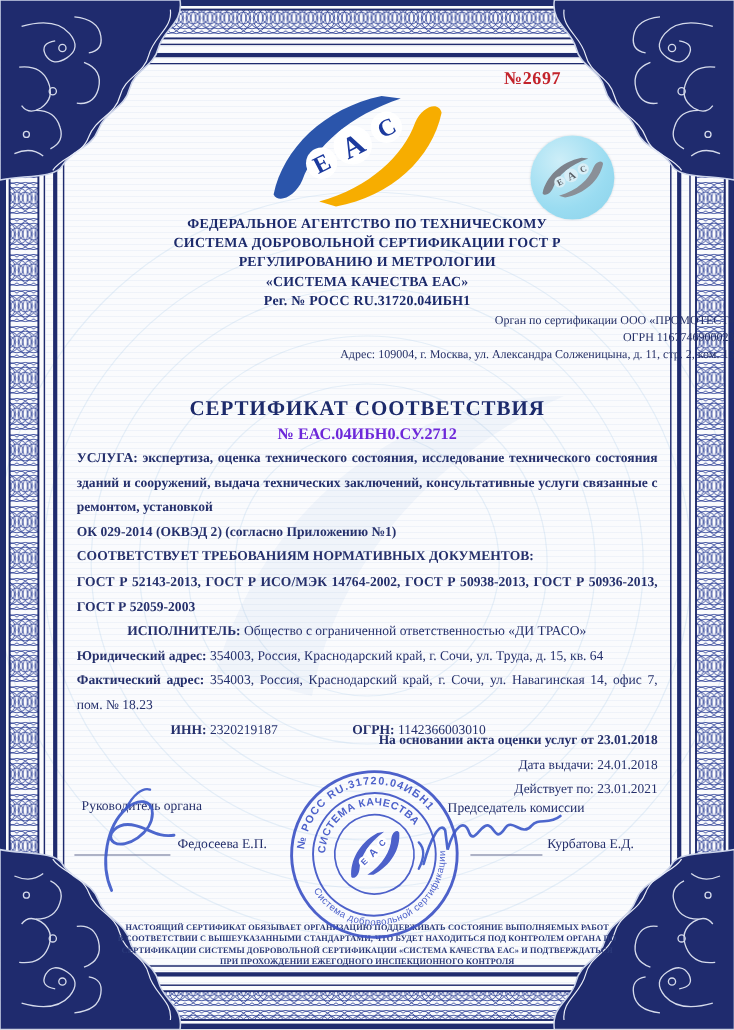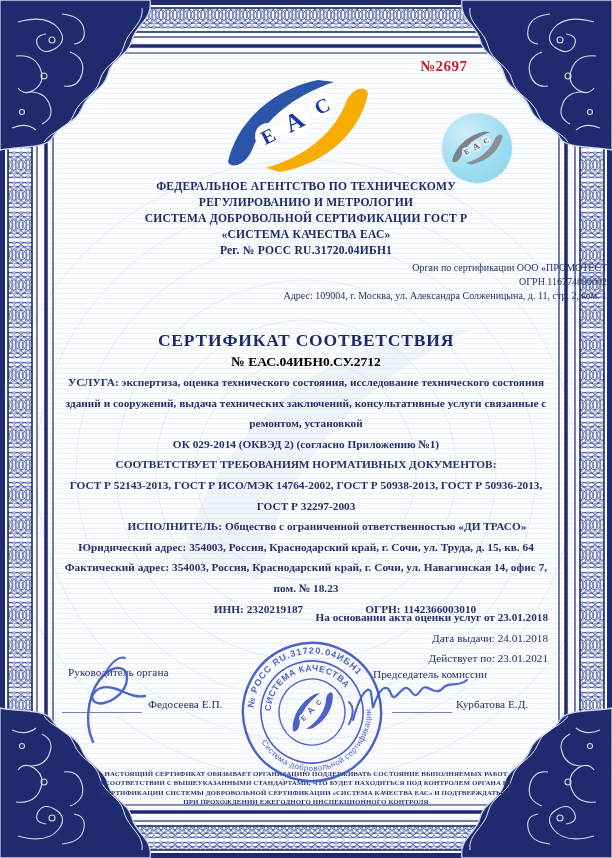--- a/index.html
+++ b/index.html
@@ -13,26 +13,26 @@
   .serial{left:420px;top:58px;color:#c3242c;font-size:15px;font-weight:bold;letter-spacing:.5px;}
   .eac-logo{left:222px;top:78px;}
   .holo{left:442px;top:113px;width:70px;height:70px;border-radius:50%;
         background:radial-gradient(circle at 35% 30%, #cdeef8, #9adcf1 60%, #8bd2ea);
         box-shadow:0 0 2px rgba(0,0,0,.15);display:flex;align-items:center;justify-content:center;}
   .agency{left:0;right:0;top:179px;text-align:center;font-weight:bold;font-size:11.6px;
           line-height:16px;color:#1c2a6b;letter-spacing:.2px;}
   .org{left:0;right:0;top:261px;text-align:right;font-size:10px;line-height:13.8px;color:#253067;}
   .title{left:0;right:0;top:330px;text-align:center;font-size:17.5px;font-weight:bold;
          letter-spacing:.8px;color:#1c2a6b;}
-  .certnum{left:0;right:0;top:354px;text-align:center;font-size:13.5px;font-weight:bold;color:#000000;}
+  .certnum{left:0;right:0;top:354px;text-align:center;font-size:13.5px;font-weight:bold;color:#6d28d9;}
   .body{left:64px;top:372px;width:484px;font-size:11.3px;font-weight:bold;line-height:20.6px;
         color:#25306c;text-align:justify;}
-  .body p{margin:0;text-align:center;}
+  .body p{margin:0;}
   .ind{text-indent:42px;}
-  .val{font-weight:bold;}
+  .val{font-weight:normal;}
   .innrow{text-align:left;}
   .innrow .lbl1{margin-left:78px;}
   .innrow .lbl2{margin-left:62px;}
   .dates{right:64px;top:607px;text-align:right;font-size:11.2px;line-height:20.6px;}
   .dates .b{font-weight:bold;}
   .siglabel{font-size:11.3px;color:#25306c;}
   .signame{font-size:11.3px;color:#25306c;}
   .sigline{height:1px;background:#7b81a3;}
   .sig-svg{position:absolute;z-index:3;}
   .stamp{left:234px;top:634px;z-index:3;}
@@ -138,40 +138,40 @@
           <circle cx="72" cy="43" r="16" fill="#d8eef6"></circle>
         <circle cx="100" cy="28" r="13" fill="#d8eef6"></circle>
         <text x="46" y="65" transform="rotate(-27 46 58)" text-anchor="middle" font-size="20" font-weight="bold" fill="#5a6067">Е</text>
         <text x="72" y="52" transform="rotate(-27 72 43)" text-anchor="middle" font-size="25" font-weight="bold" fill="#5a6067">А</text>
         <text x="100" y="35" transform="rotate(-27 100 28)" text-anchor="middle" font-size="20" font-weight="bold" fill="#5a6067">С</text>
       </svg>
     </div>
 
     <div class="abs agency">
       <div>ФЕДЕРАЛЬНОЕ АГЕНТСТВО ПО ТЕХНИЧЕСКОМУ</div>
+      <div>СИСТЕМА ДОБРОВОЛЬНОЙ СЕРТИФИКАЦИИ ГОСТ Р</div>
       <div>РЕГУЛИРОВАНИЮ И МЕТРОЛОГИИ</div>
-      <div>СИСТЕМА ДОБРОВОЛЬНОЙ СЕРТИФИКАЦИИ ГОСТ Р</div>
       <div>«СИСТЕМА КАЧЕСТВА ЕАС»</div>
       <div>Рег. № РОСС RU.31720.04ИБН1</div>
     </div>
 
     <div class="abs org">
       <div>Орган по сертификации ООО «ПРОМОТЕСТ»</div>
       <div>ОГРН 1167746900023</div>
       <div>Адрес: 109004, г. Москва, ул. Александра Солженицына, д. 11, стр. 2, ком. 15</div>
     </div>
 
     <div class="abs title">СЕРТИФИКАТ СООТВЕТСТВИЯ</div>
     <div class="abs certnum">№ ЕАС.04ИБН0.СУ.2712</div>
 
     <div class="abs body">
       <p><span>УСЛУГА:</span>&nbsp;<span>экспертиза, оценка технического состояния, исследование технического состояния зданий и сооружений, выдача технических заключений, консультативные услуги связанные с ремонтом, установкой</span></p>
       <p>ОК 029-2014 (ОКВЭД 2) (согласно Приложению №1)</p>
       <p>СООТВЕТСТВУЕТ ТРЕБОВАНИЯМ НОРМАТИВНЫХ ДОКУМЕНТОВ:</p>
-      <p>ГОСТ Р 52143-2013, ГОСТ Р ИСО/МЭК 14764-2002, ГОСТ Р 50938-2013, ГОСТ Р 50936-2013, ГОСТ Р 32297-2003</p>
+      <p>ГОСТ Р 52143-2013, ГОСТ Р ИСО/МЭК 14764-2002, ГОСТ Р 50938-2013, ГОСТ Р 50936-2013, ГОСТ Р 52059-2003</p>
       <p class="ind"><span>ИСПОЛНИТЕЛЬ:</span>&nbsp;<span class="val">Общество с ограниченной ответственностью «ДИ ТРАСО»</span></p>
       <p><span>Юридический адрес:</span>&nbsp;<span class="val">354003, Россия, Краснодарский край, г. Сочи, ул. Труда, д. 15, кв. 64</span></p>
       <p><span>Фактический адрес:</span>&nbsp;<span class="val">354003, Россия, Краснодарский край, г. Сочи, ул. Навагинская 14, офис 7, пом. № 18.23</span></p>
       <p class="innrow"><span class="lbl1">ИНН:</span>&nbsp;<span class="val">2320219187</span><span class="lbl2">ОГРН:</span>&nbsp;<span class="val">1142366003010</span></p>
     </div>
 
     <div class="abs dates">
       <div class="b">На основании акта оценки услуг от 23.01.2018</div>
       <div>Дата выдачи: 24.01.2018</div>
       <div>Действует по: 23.01.2021</div>

